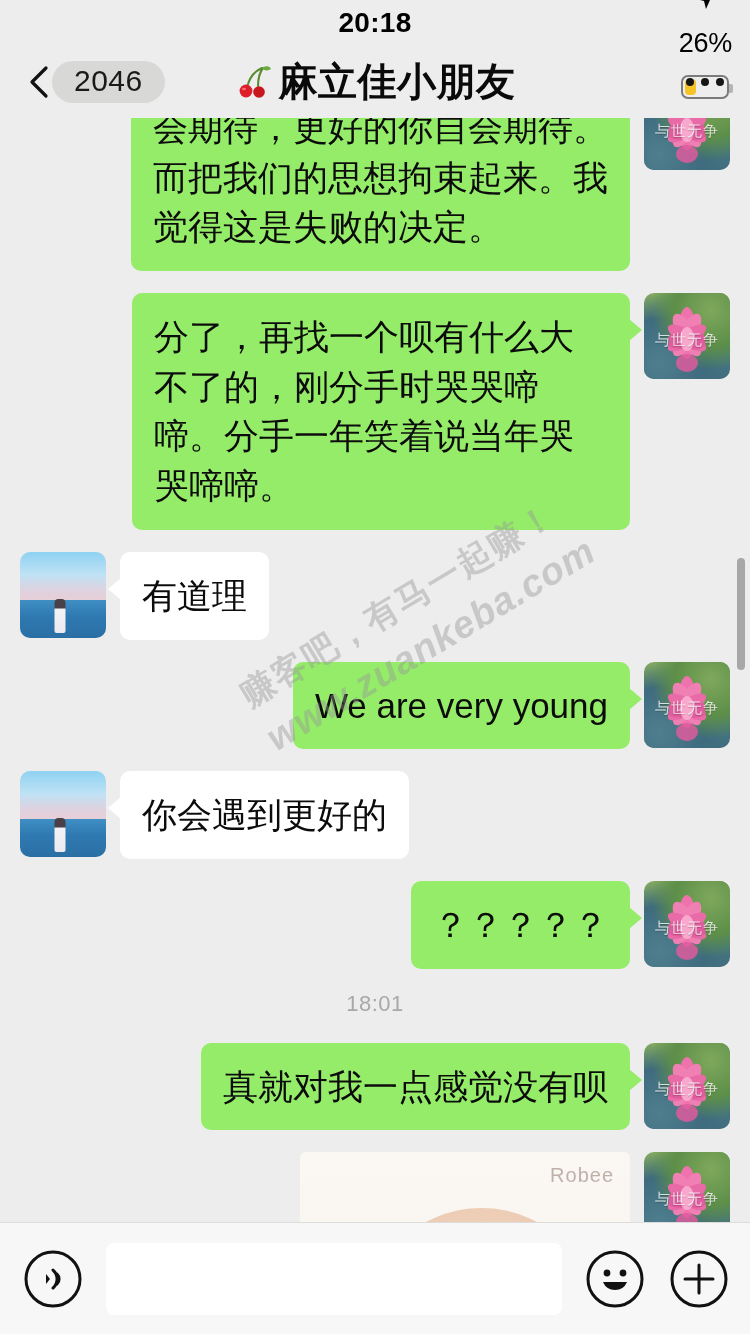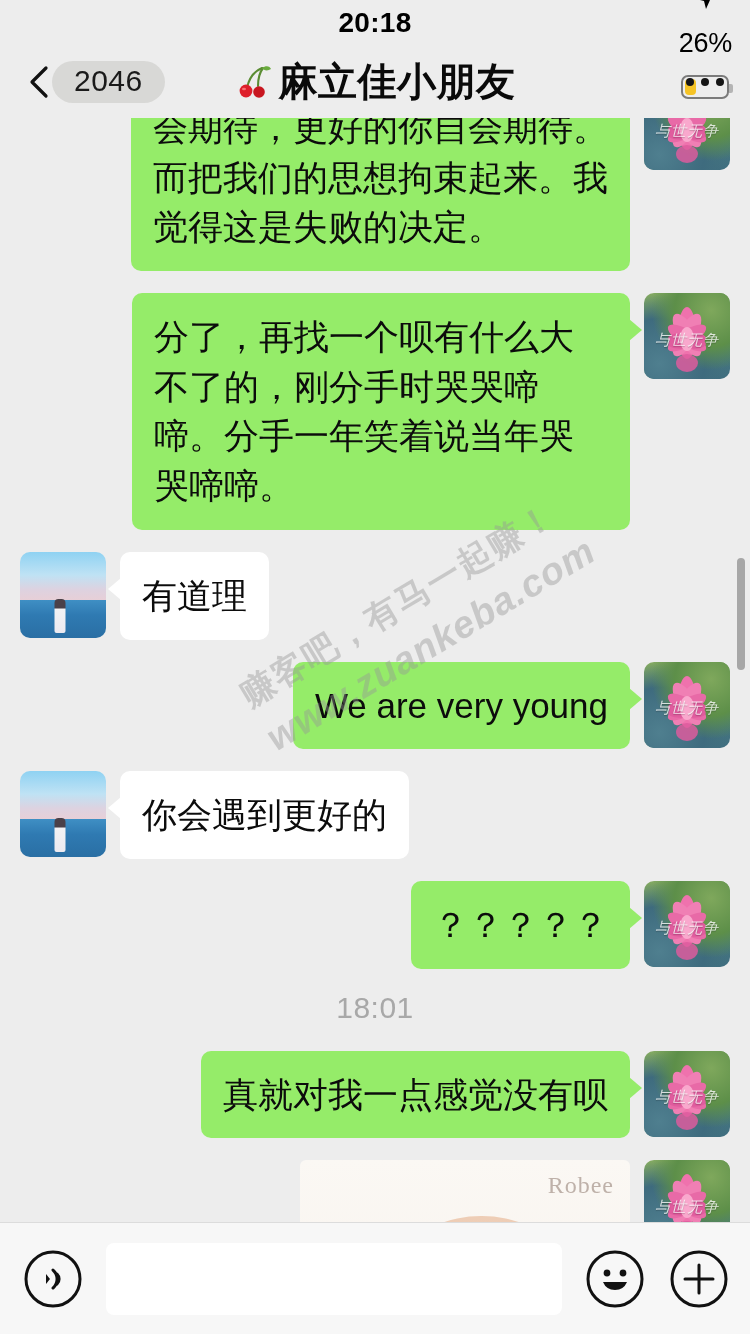--- a/index.html
+++ b/index.html
@@ -112,21 +112,21 @@
   }
 
   .msg-row { display: flex; align-items: flex-start; margin-bottom: 22px; }
   .msg-row.out { justify-content: flex-end; }
   .msg-row.in  { justify-content: flex-start; }
 
   .avatar {
     width: 86px; height: 86px; border-radius: 10px; flex: 0 0 86px;
     overflow: hidden; position: relative;
   }
-  .avatar.lotus { margin-left: 14px; font-style: italic; }
+  .avatar.lotus { margin-left: 14px; }
   .avatar.sea   { margin-right: 14px; }
 
   
   .av-lotus-bg {
     position: absolute; inset: 0;
     background:
       radial-gradient(circle at 78% 20%, #7fa85c 0%, #5d8f49 38%, rgba(93,143,73,0) 62%),
       radial-gradient(circle at 18% 82%, #4f7f8f 0%, #3e6b7e 45%, rgba(62,107,126,0) 70%),
       linear-gradient(150deg, #86ab63 0%, #6d9a58 35%, #4a7d7f 70%, #3f6d80 100%);
   }
@@ -182,41 +182,41 @@
     border-bottom: 11px solid transparent;
     border-right: 13px solid #ffffff;
   }
   .bubble.clipped-top { border-radius: 0 0 10px 10px; }
   .bubble.clipped-top::after { display: none; }
   .bubble.latin { font-family: "Liberation Sans", sans-serif; }
 
   .time-divider {
     text-align: center;
     color: #a8a8a8;
-    font-size: 30px;
+    font-size: 22px;
     margin: 12px 0 26px 0;
     letter-spacing: .5px;
   }
 
   
   .photo-msg {
     width: 330px; height: 200px; border-radius: 6px; overflow: hidden;
     position: relative;
     background: linear-gradient(180deg, #fbf8f4 0%, #f7f2ec 100%);
   }
   .photo-head {
     position: absolute; left: 18%; bottom: -58%;
     width: 74%; height: 130%;
     border-radius: 50% 50% 44% 44%;
     background: radial-gradient(ellipse at 50% 40%, #f3d9c6 0%, #edcbb3 55%, #e4bfa4 100%);
   }
   .photo-wm {
     position: absolute; right: 16px; top: 12px;
-    font-family: Liberation Serif, serif;
-    font-size: 24px; color: rgba(150,130,120,.6); letter-spacing: 1px;
+    font-family: Liberation Sans, sans-serif;
+    font-size: 20px; color: rgba(150,130,120,.6); letter-spacing: 1px;
   }
 
   
   .scroll-thumb {
     position: absolute; right: 5px; top: 440px;
     width: 8px; height: 112px; border-radius: 4px;
     background: #9a9a9a; opacity: .85;
   }
 
   

